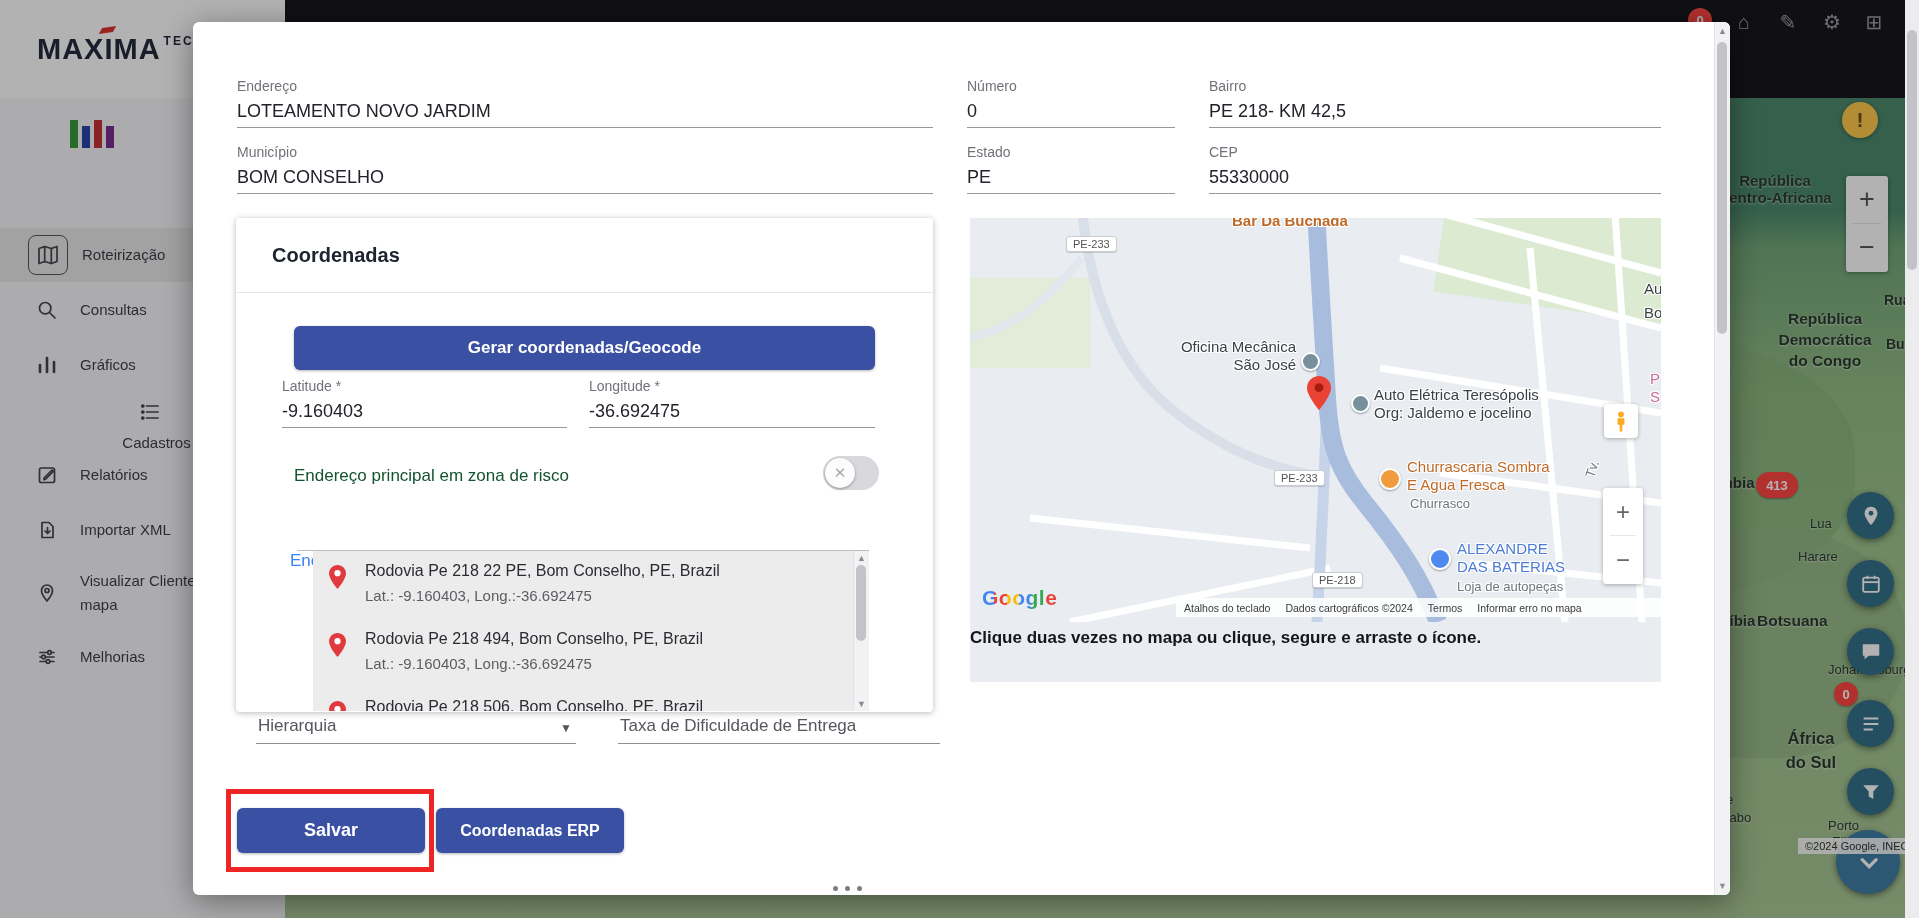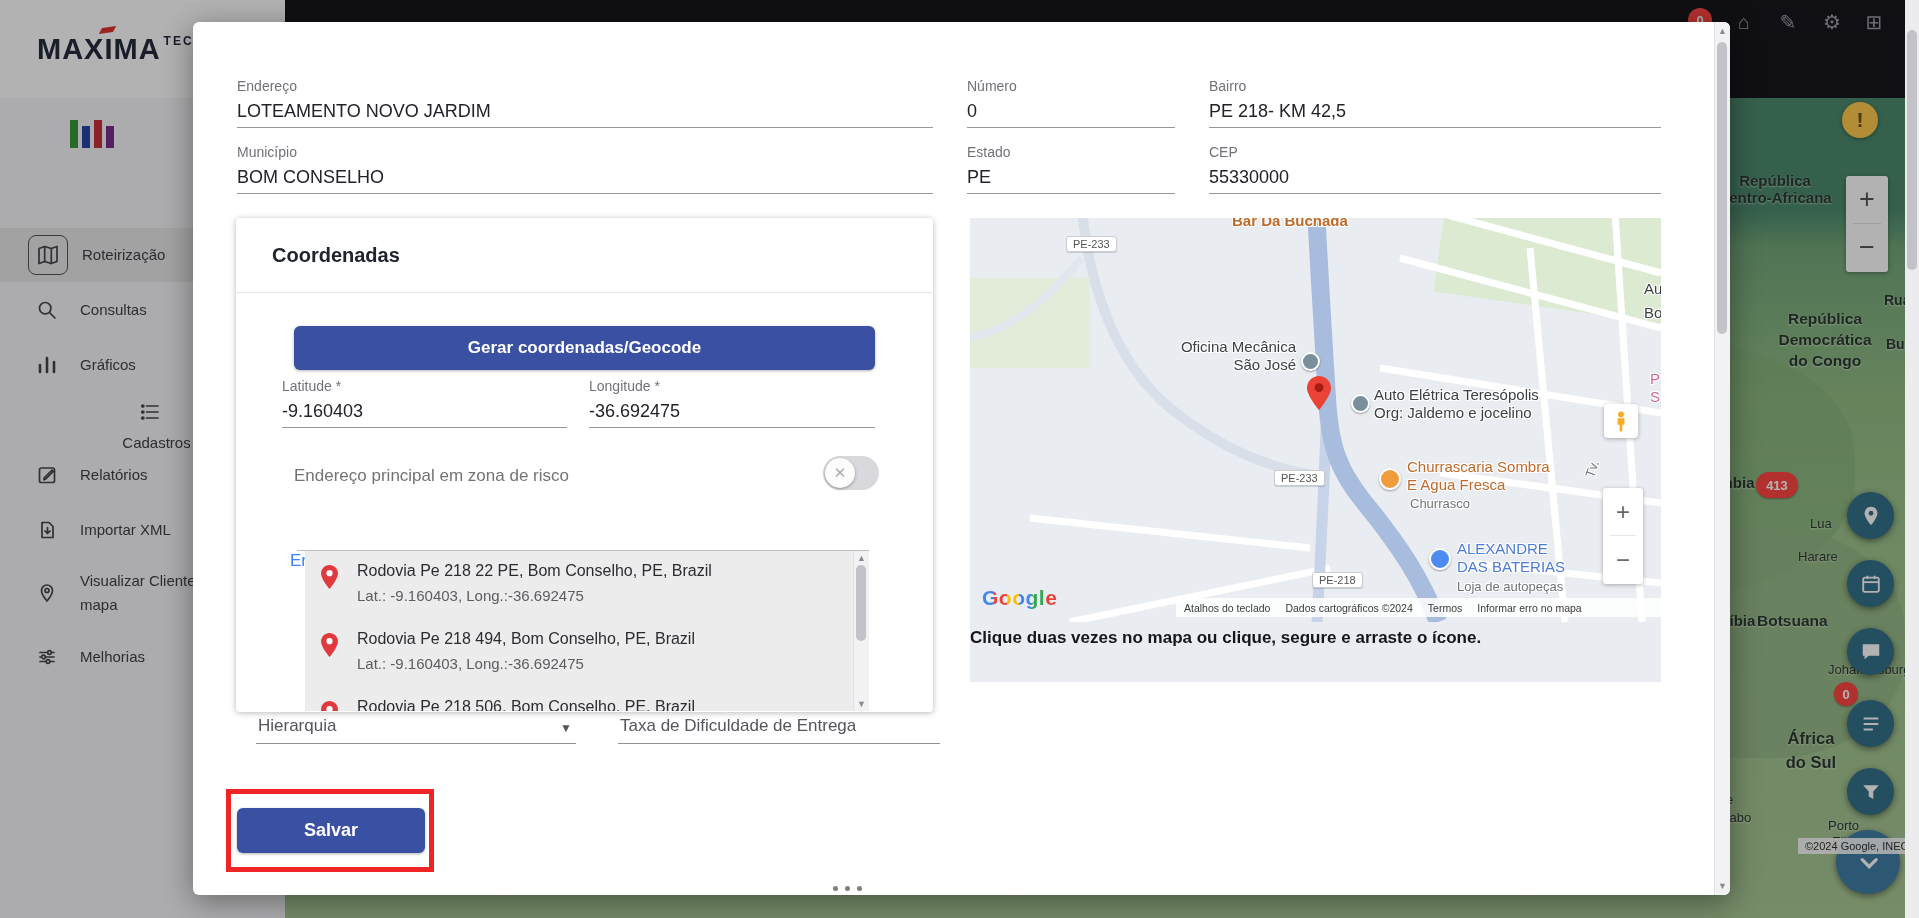--- a/index.html
+++ b/index.html
@@ -43,21 +43,21 @@
   .field .lbl{font-size:14px;color:#71717a;line-height:17px;}
   .field .val{font-size:18px;color:#22222a;line-height:24px;margin-top:4px;white-space:nowrap;overflow:hidden;}
   .btn{display:flex;align-items:center;justify-content:center;background:#3a51a3;color:#fff;font-weight:bold;border-radius:6px;cursor:pointer;box-shadow:0 1px 3px rgba(0,0,0,0.3);}
   .card{position:absolute;left:43px;top:196px;width:697px;height:494px;background:#fff;border-radius:4px;box-shadow:0 1px 6px rgba(0,0,0,0.28);}
   .card-title{position:absolute;left:36px;top:26px;font-size:20px;font-weight:bold;color:#20242e;}
   .divider{position:absolute;left:0;top:74px;width:100%;height:1px;background:#e6e6e6;}
   .toggle{position:absolute;width:56px;height:34px;border-radius:17px;background:#d9d9dd;cursor:pointer;}
   .toggle .thumb{position:absolute;left:2px;top:2px;width:30px;height:30px;border-radius:50%;background:#fcfcfc;box-shadow:0 1px 3px rgba(0,0,0,0.35);display:flex;align-items:center;justify-content:center;color:#a8a8ae;font-size:15px;}
   .res-title{position:absolute;left:54px;top:308px;font-size:17px;color:#3b82f6;margin-top:25px;}
   .res-list{position:absolute;left:61px;top:332px;width:572px;height:160px;border-top:1px solid #bdbdbf;overflow:hidden;}
-  .res-row{position:absolute;left:8px;width:556px;height:78px;background:#ececec;cursor:pointer;}
+  .res-row{position:absolute;left:16px;width:556px;height:78px;background:#ececec;cursor:pointer;}
   .res-a{position:absolute;left:52px;top:11px;font-size:16px;color:#2b2b33;white-space:nowrap;}
   .res-c{position:absolute;left:52px;top:36px;font-size:15px;color:#5c5c63;white-space:nowrap;}
   .sbar{position:absolute;background:#f2f2f4;border-left:1px solid #e2e2e5;}
   .sthumb{position:absolute;background:#c2c2c8;border-radius:7px;cursor:pointer;}
   .sarrow{position:absolute;width:100%;text-align:center;color:#8a8a90;font-size:9px;}
   .uline{position:absolute;height:34px;border-bottom:1px solid #8f8f94;box-sizing:border-box;}
   .uline .sel-lbl{position:absolute;left:2px;bottom:7px;font-size:17px;color:#55555e;white-space:nowrap;}
   .caret{position:absolute;right:4px;bottom:8px;font-size:12px;color:#55555e;}
   
   .mmap{position:absolute;left:777px;top:196px;width:691px;height:464px;background:#e9edf2;overflow:hidden;}
@@ -308,21 +308,21 @@
       <div class="divider"></div>
       <div class="btn" style="position:absolute;left:58px;top:108px;width:581px;height:44px;font-size:17px;">Gerar coordenadas/Geocode</div>
       <div class="field" style="left:46px;top:160px;width:285px;">
         <div class="lbl">Latitude *</div>
         <div class="val">-9.160403</div>
       </div>
       <div class="field" style="left:353px;top:160px;width:286px;">
         <div class="lbl">Longitude *</div>
         <div class="val">-36.692475</div>
       </div>
-      <div class="abs" style="left:58px;top:248px;font-size:17px;color:#737373;">Endereço principal em zona de risco</div>
+      <div class="abs" style="left:58px;top:248px;font-size:17px;color:#14532d;">Endereço principal em zona de risco</div>
       <div class="toggle" style="left:587px;top:238px;">
         <div class="thumb">✕</div>
       </div>
       <div class="res-title">Encontramos 10 resultados!</div>
 
       <div class="res-list">
         <div class="res-row" style="top:0;">
           <svg class="abs" style="left:16px;top:14px;" width="17" height="24" viewBox="0 0 24 34">
               <path d="M12 0 C5.4 0 0 5.4 0 12 c0 8 12 22 12 22 s12 -14 12 -22 C24 5.4 18.6 0 12 0 Z" fill="#e0393e"></path>
               <circle cx="12" cy="11.6" r="4.4" fill="#fff"></circle>
@@ -441,20 +441,21 @@
 
     <div class="uline" style="left:63px;top:688px;width:320px;">
       <span class="sel-lbl">Hierarquia</span>
       <span class="caret">▼</span>
     </div>
     <div class="uline" style="left:425px;top:688px;width:322px;">
       <span class="sel-lbl">Taxa de Dificuldade de Entrega</span>
     </div>
 
     <div class="btn" style="position:absolute;left:44px;top:786px;width:188px;height:45px;font-size:18px;">Salvar</div>
+    <div class="btn" style="position:absolute;left:243px;top:786px;width:188px;height:45px;font-size:16px;">Coordenadas ERP</div>
 
     <div class="dots">
         <i></i>
         <i></i>
         <i></i>
       </div>
 
     <div class="sbar" style="right:0;top:0;width:15px;height:873px;border-radius:0 6px 6px 0;">
       <div class="sarrow" style="top:4px;">▲</div>
       <div class="sthumb" style="left:2px;width:10px;top:20px;height:292px;"></div>

